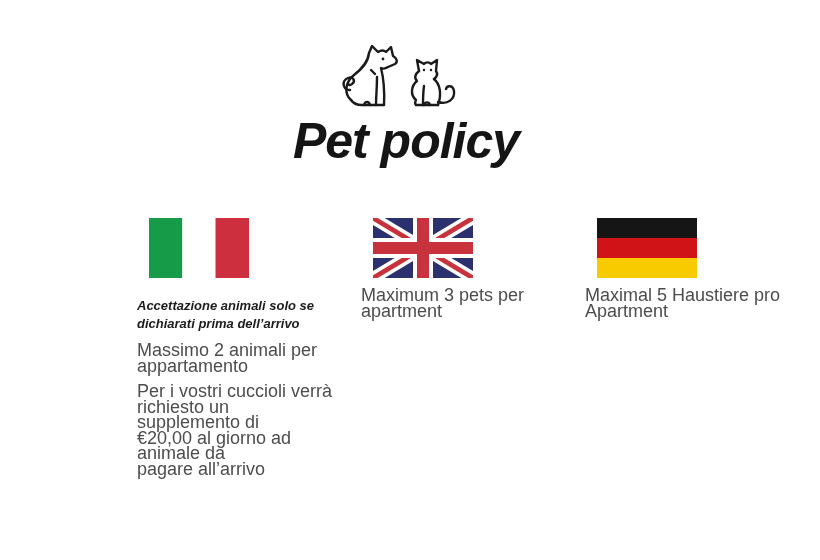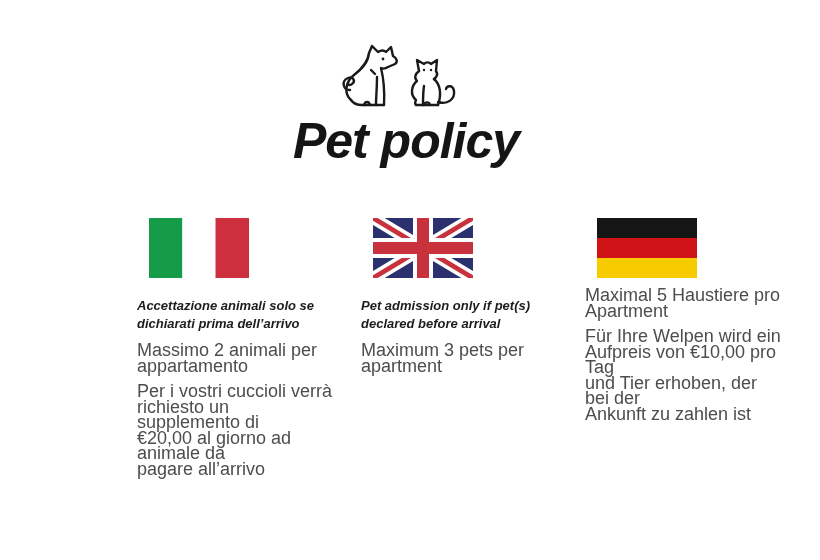--- a/index.html
+++ b/index.html
@@ -126,33 +126,27 @@
     </div>
 
     <div class="column">
       <svg class="flag" viewBox="0 0 50 30" aria-hidden="true">
         <rect x="0" y="0" width="50" height="30" fill="#2a316e"></rect>
         <path d="M0,0 L50,30 M50,0 L0,30" fill="none" stroke-width="6" stroke="#ffffff"></path>
         <path d="M0,0 L50,30 M50,0 L0,30" fill="none" stroke-width="2.4" stroke="#c8323c"></path>
         <path d="M25,0 L25,30 M0,15 L50,15" fill="none" stroke-width="10" stroke="#ffffff"></path>
         <path d="M25,0 L25,30 M0,15 L50,15" fill="none" stroke-width="6" stroke="#c8323c"></path>
       </svg>
-      <div class="policy-heading">Pet admission only if pet(s)
-declared before arrival</div>
       <p class="policy-para">Maximum 3 pets per apartment</p>
     </div>
 
     <div class="column">
       <svg class="flag" viewBox="0 0 100 60" aria-hidden="true">
         <rect x="0" y="0" width="100" height="20.2" fill="#151515"></rect>
         <rect x="0" y="20" width="100" height="20.2" fill="#d01317"></rect>
         <rect x="0" y="40" width="100" height="20" fill="#f8cb00"></rect>
       </svg>
       <p class="policy-para">Maximal 5 Haustiere pro
 Apartment</p>
-      <p class="policy-para">Für Ihre Welpen wird ein
-Aufpreis von €10,00 pro Tag
-und Tier erhoben, der bei der
-Ankunft zu zahlen ist</p>
     </div>
 
   </div>
 </div>
 
 </body></html>

